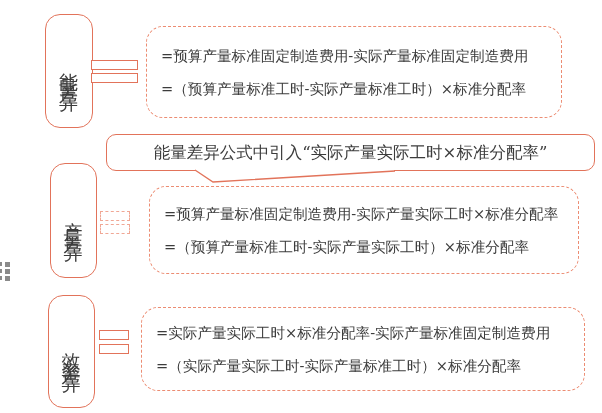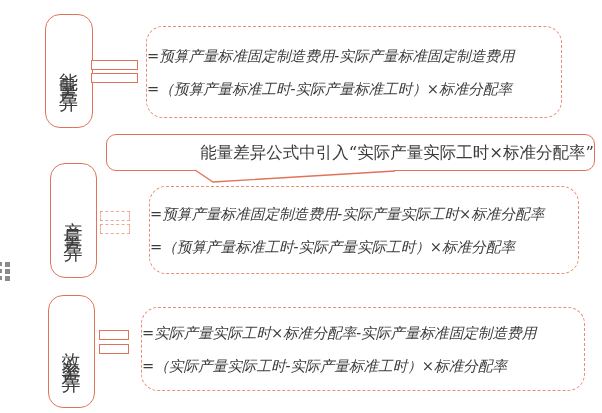--- a/index.html
+++ b/index.html
@@ -15,33 +15,33 @@
   }
   .label-box .vtext{
     writing-mode:vertical-rl;text-orientation:upright;
     font-size:19px;letter-spacing:7px;color:#3c3c3c;line-height:1;
   }
   
   .formula-box{
     position:absolute;box-sizing:border-box;background:#fff;
     border:1px dashed #ec8c72;border-radius:17px;
     display:flex;flex-direction:column;justify-content:center;
-    padding-right:6px;font-style:italic;
+    padding-left:14px;padding-right:6px;
   }
   .formula-line{font-size:14.6px;line-height:33px;white-space:nowrap;}
   
   .eq{position:absolute;display:flex;flex-direction:column;}
   .eq .bar{box-sizing:border-box;background:#fff;}
   .eq-solid .bar{border:1.5px solid #e2735a;}
   .eq-dash .bar{border:1px dashed #f0a795;}
   
   .callout{
     position:absolute;box-sizing:border-box;background:#fff;
     border:1.4px solid #e2735a;border-radius:10px;
-    display:flex;align-items:center;justify-content:flex-end;
+    display:flex;align-items:center;justify-content:center;
   }
   .callout-text{font-size:16.5px;white-space:nowrap;}
   .tail-svg{position:absolute;left:150px;top:164px;width:300px;height:26px;}
   
   .dots{position:absolute;left:0;top:260px;width:10px;height:20px;}
   .dots .row{position:absolute;left:0;height:4.5px;width:10px;}
   .dots .sq-a{position:absolute;left:0;top:0;width:2px;height:4px;background:#8a8a8a;}
   .dots .sq-b{position:absolute;left:5px;top:0;width:4.5px;height:4.5px;background:#8a8a8a;}
 </style>
 </head>

